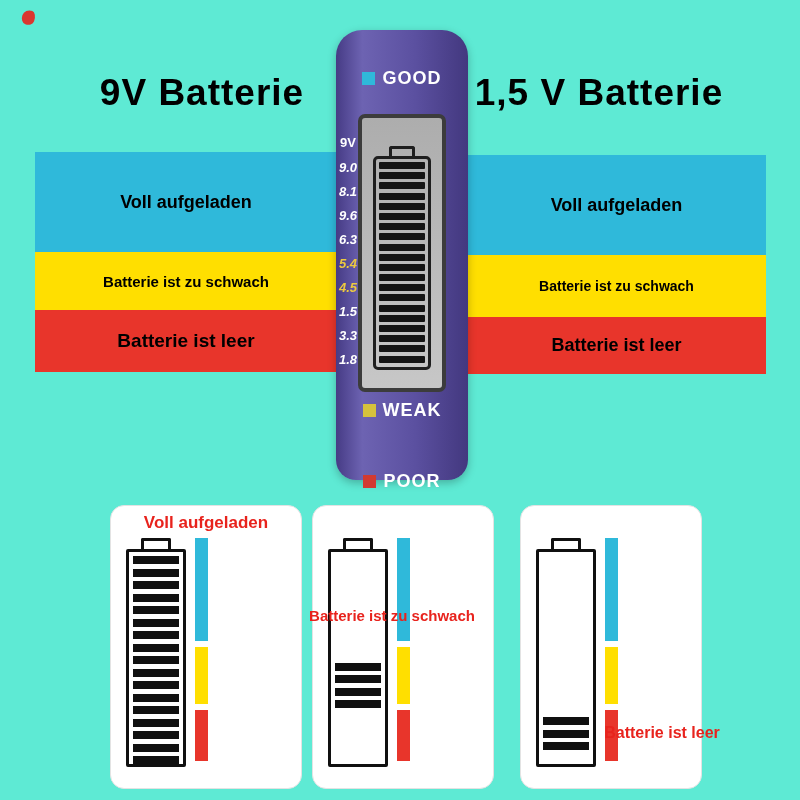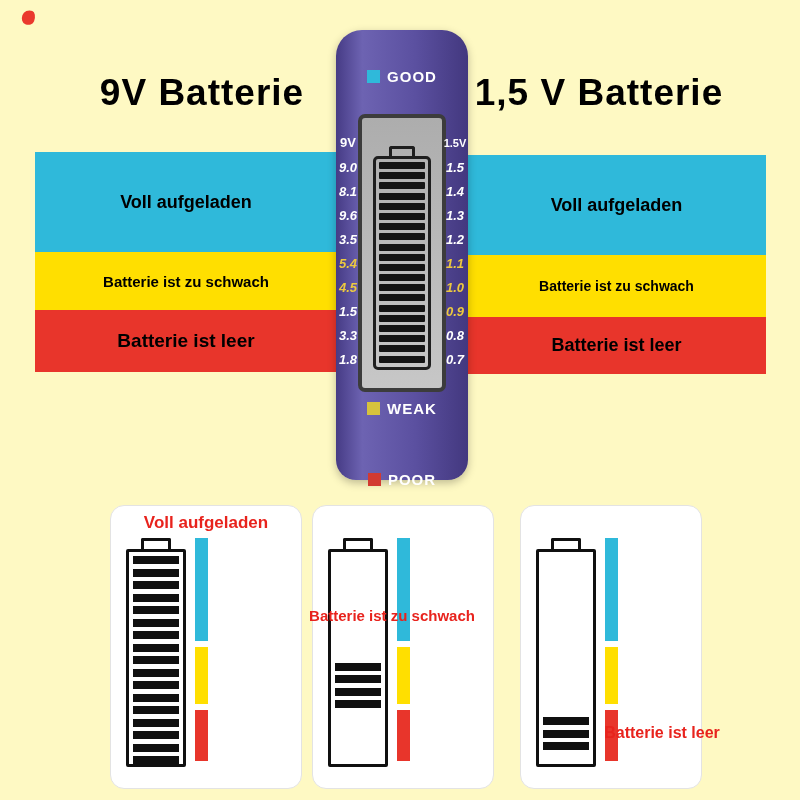--- a/index.html
+++ b/index.html
@@ -1,17 +1,17 @@
 <!DOCTYPE html>
 <html style="--good: #2fb9da; --weak: #ffdf00; --poor: #e8352b; --label-red: #e8231d; --device-purple: #5a4f9e; --lcd-gray: #b9b9b9;"><head>
 <meta charset="utf-8">
 <style>
   html, body { margin: 0; padding: 0; background: #ffffff; }
   .page {
-    position: relative; width: 800px; height: 800px; background: #fef9c3;
+    position: relative; width: 800px; height: 800px; background: #5eead4;
     overflow: hidden; font-family: "Liberation Sans", "DejaVu Sans", sans-serif;
   }
 
   
   .corner-mark {
     position: absolute; left: 22px; top: 10px; width: 13px; height: 15px;
     background: var(--label-red, #e8231d);
     border-radius: 60% 40% 55% 45% / 50% 60% 40% 50%;
     transform: rotate(20deg); opacity: .9;
   }
@@ -42,21 +42,21 @@
   
   .device {
     position: absolute; left: 336px; top: 30px; width: 132px; height: 450px; z-index: 5;
     border-radius: 26px 26px 20px 20px;
     background: linear-gradient(90deg, #463b85 0%, #6d63b2 20%, #5b50a0 60%, #43387f 100%);
     box-shadow: 0 3px 8px rgba(0,0,0,.25);
   }
   .ind {
     position: absolute; left: 0; width: 100%; display: flex; align-items: center;
     justify-content: center; gap: 7px; color: #fff; font-weight: bold;
-    font-size: 15px; letter-spacing: 1px;
+    font-size: 18px; letter-spacing: 1px;
   }
   .ind-good { top: 38px; }
   .ind-weak { top: 370px; }
   .ind-poor { top: 394px; margin-top: 47px; }
   .sw { width: 13px; height: 13px; display: inline-block; flex: none; }
   .sw-good { background: var(--good, #2fb9da); }
   .sw-weak { background: #d6c23c; }
   .sw-poor { background: #d23a31; }
 
   .lcd {
@@ -191,40 +191,28 @@
             <div class="bar"></div>
           </div>
       </div>
     </div>
 
     <div class="scale scale-left">
       <div class="scale-head">9V</div>
       <div class="srow">9.0</div>
       <div class="srow">8.1</div>
       <div class="srow">9.6</div>
-      <div class="srow">3.5</div>
+      <div class="srow">6.3</div>
       <div class="srow yellow">5.4</div>
       <div class="srow yellow">4.5</div>
       <div class="srow">1.5</div>
       <div class="srow">3.3</div>
       <div class="srow">1.8</div>
     </div>
 
-    <div class="scale scale-right">
-      <div class="scale-head">1.5V</div>
-      <div class="srow">1.5</div>
-      <div class="srow">1.4</div>
-      <div class="srow">1.3</div>
-      <div class="srow">1.2</div>
-      <div class="srow yellow">1.1</div>
-      <div class="srow yellow">1.0</div>
-      <div class="srow yellow">0.9</div>
-      <div class="srow">0.8</div>
-      <div class="srow">0.7</div>
-    </div>
 
     <div class="ind ind-weak">
       <span class="sw sw-weak"></span>
       <span>WEAK</span>
     </div>
     <div class="ind ind-poor">
       <span class="sw sw-poor"></span>
       <span>POOR</span>
     </div>
   </div>

